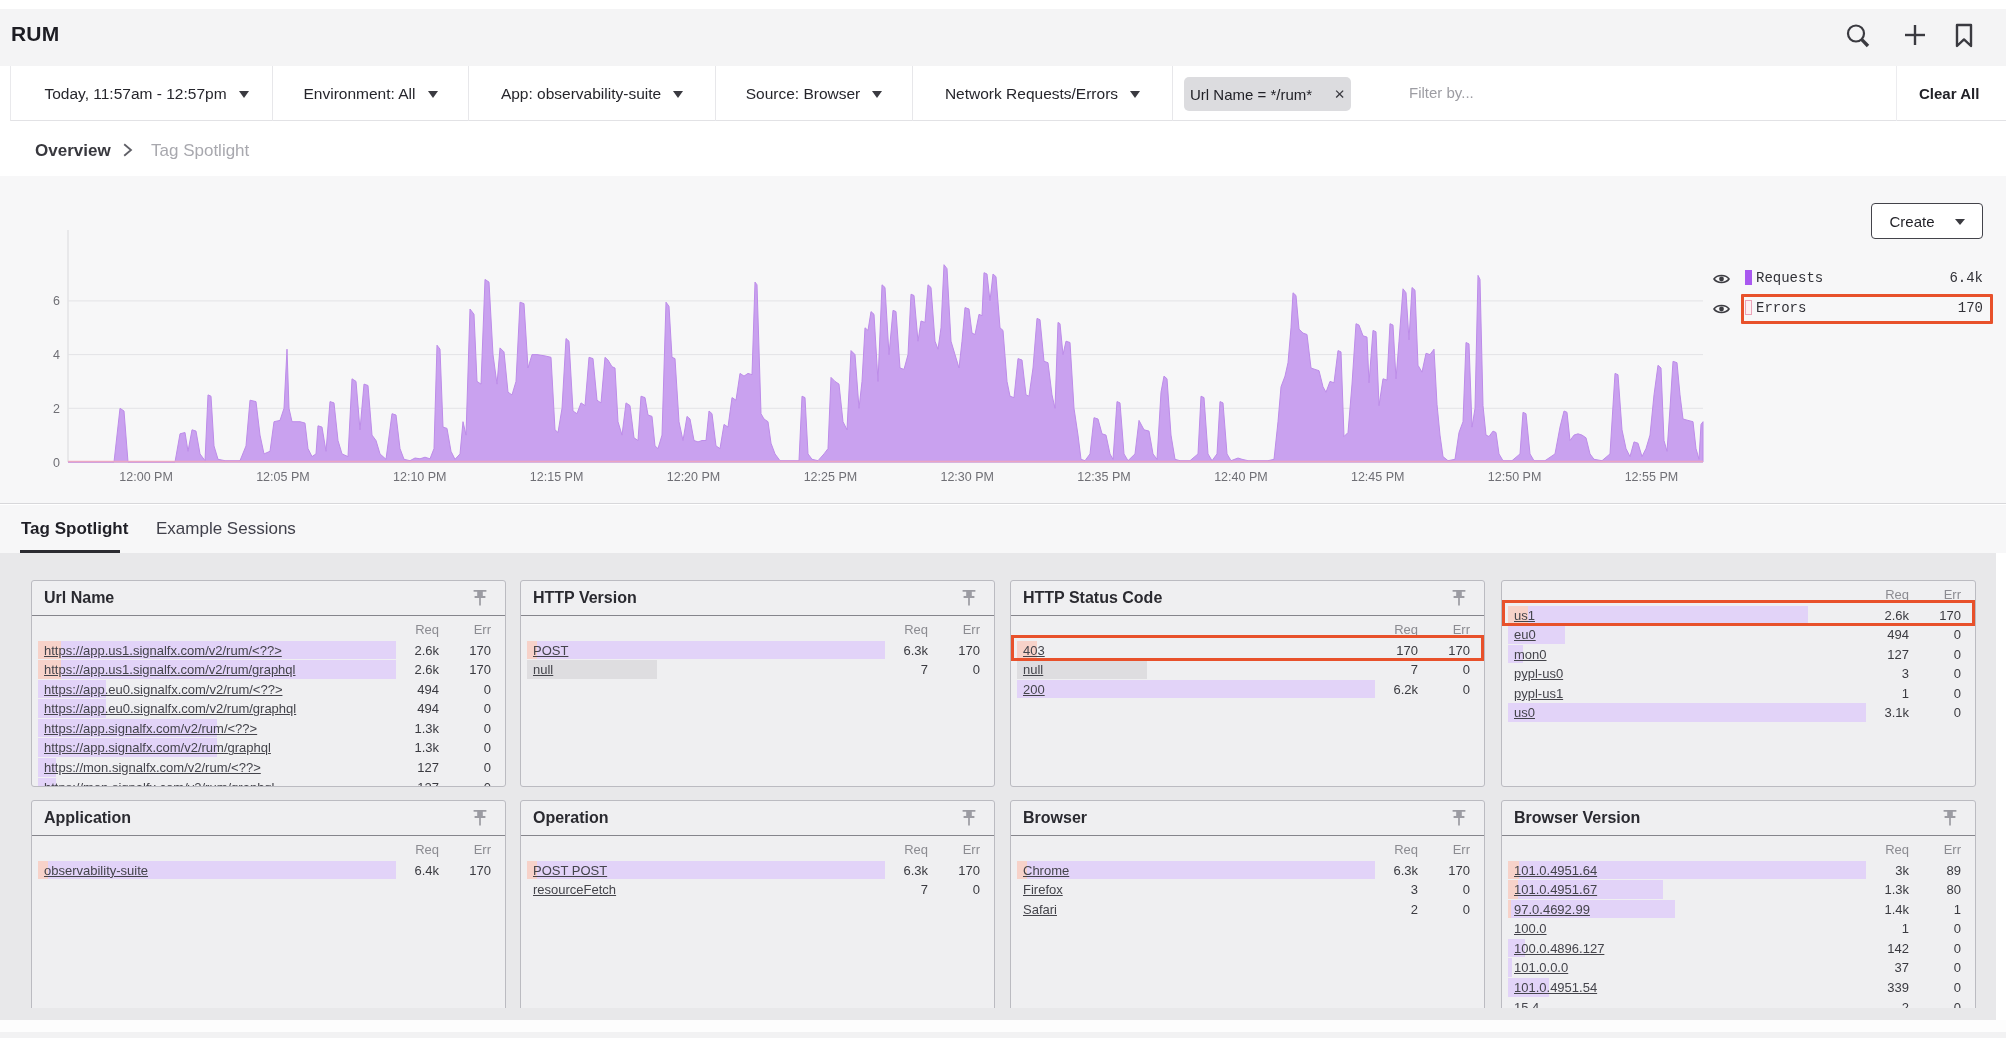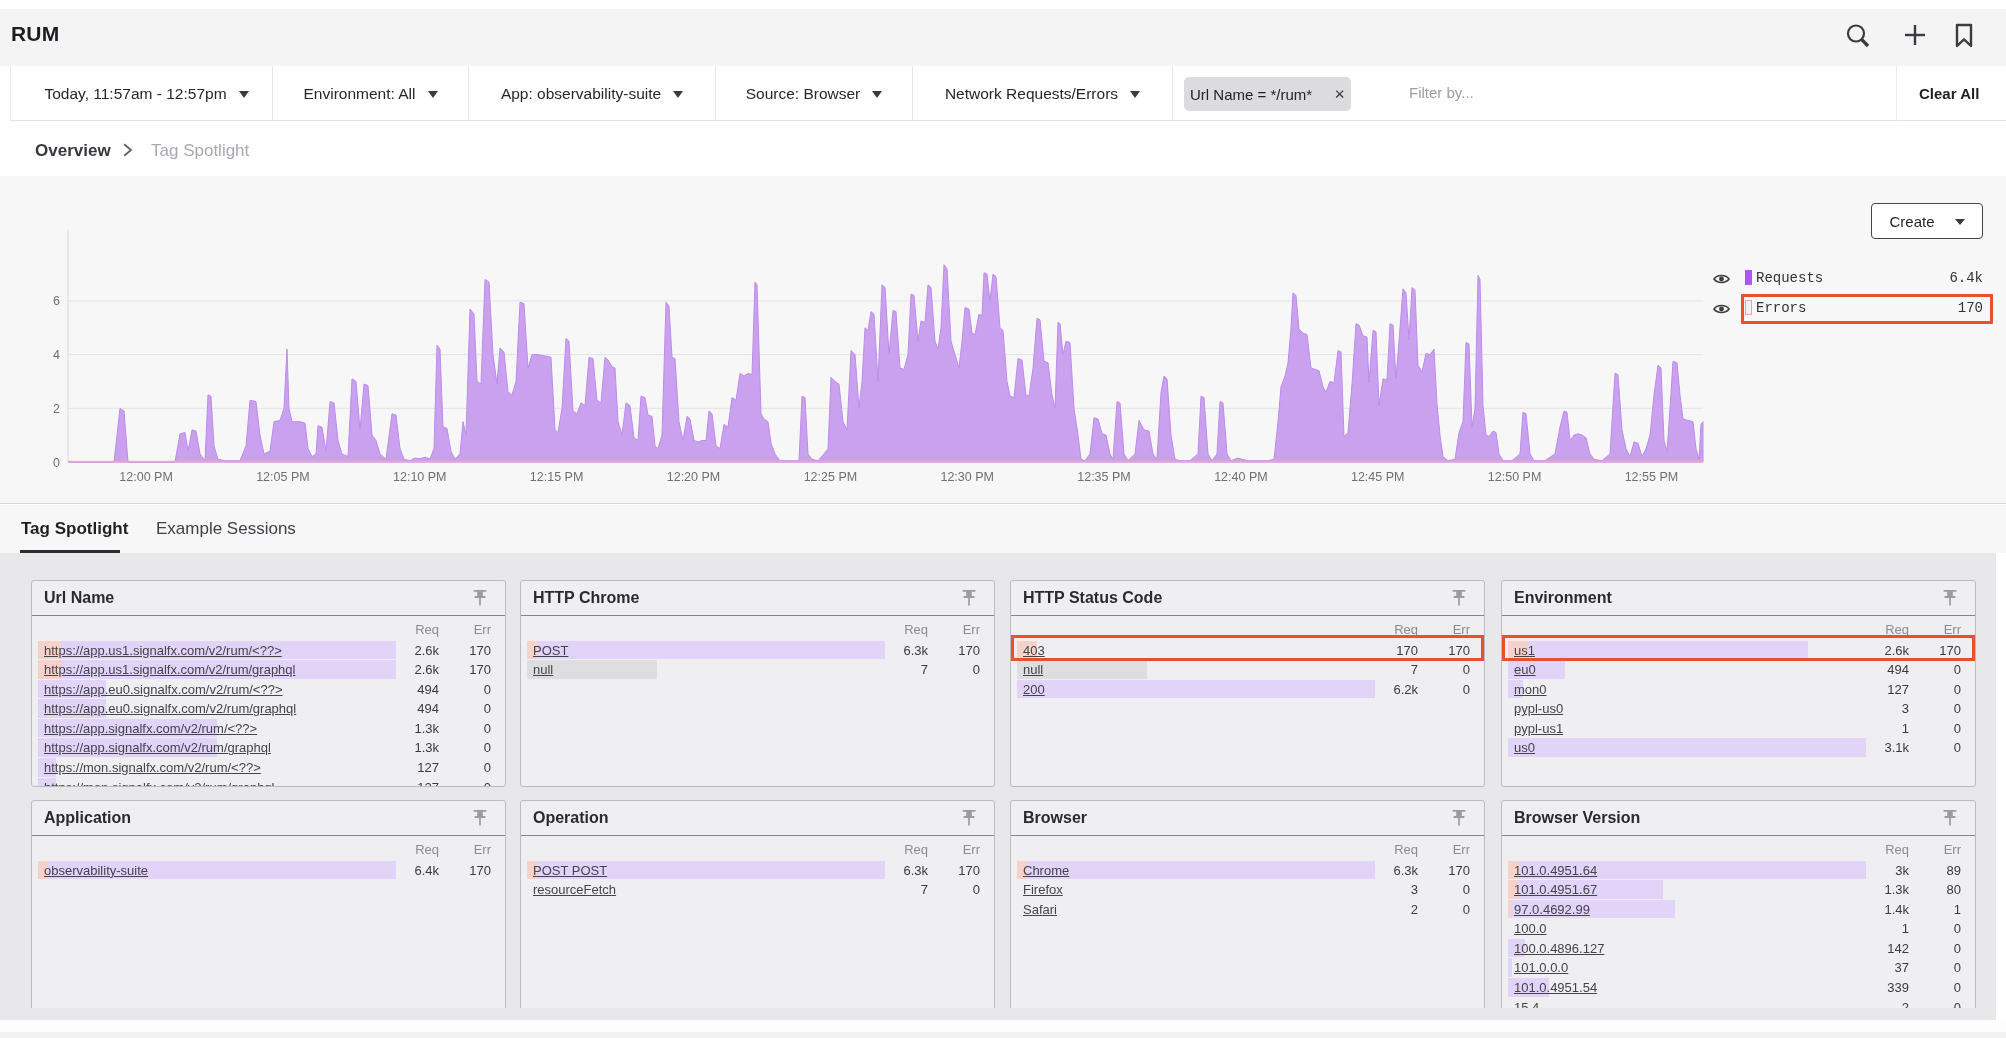--- a/index.html
+++ b/index.html
@@ -236,21 +236,21 @@
           </div>
           <div class="crow">
             <div class="bar" style="width:17.5px"></div>
             <span class="lbl">https://mon.signalfx.com/v2/rum/graphql</span>
             <span class="v req">127</span>
             <span class="v err">0</span>
           </div>
         </div>
         <div class="card" style="left:520px;top:27px;height:207px">
           <div class="chead">
-            <span>HTTP Chrome</span>
+            <span>HTTP Version</span>
             <svg class="pin" width="16" height="18" viewBox="0 0 16 18">
               <rect x="5.2" y="1.2" width="5.6" height="6" fill="#9b9ba2"></rect>
               <line x1="1.6" y1="1.9" x2="14.4" y2="1.9" stroke="#9b9ba2" stroke-width="1.7"></line>
               <line x1="2.6" y1="7.9" x2="13.4" y2="7.9" stroke="#9b9ba2" stroke-width="2"></line>
               <line x1="8" y1="9" x2="8" y2="16.4" stroke="#9b9ba2" stroke-width="1.7"></line>
             </svg>
           </div>
           <div class="colh">
             <span class="v req">Req</span>
             <span class="v err">Err</span>
@@ -298,29 +298,20 @@
             <span class="v err">0</span>
           </div>
           <div class="crow">
             <div class="bar" style="width:358.0px"></div>
             <span class="lbl">200</span>
             <span class="v req">6.2k</span>
             <span class="v err">0</span>
           </div>
         </div>
         <div class="card" style="left:1501px;top:27px;height:207px">
-          <div class="chead">
-            <span>Environment</span>
-            <svg class="pin" width="16" height="18" viewBox="0 0 16 18">
-              <rect x="5.2" y="1.2" width="5.6" height="6" fill="#9b9ba2"></rect>
-              <line x1="1.6" y1="1.9" x2="14.4" y2="1.9" stroke="#9b9ba2" stroke-width="1.7"></line>
-              <line x1="2.6" y1="7.9" x2="13.4" y2="7.9" stroke="#9b9ba2" stroke-width="2"></line>
-              <line x1="8" y1="9" x2="8" y2="16.4" stroke="#9b9ba2" stroke-width="1.7"></line>
-            </svg>
-          </div>
           <div class="colh">
             <span class="v req">Req</span>
             <span class="v err">Err</span>
           </div>
           <div class="crow">
             <div class="bar" style="width:300.3px"></div>
             <div class="bar pink" style="width:20.0px"></div>
             <div class="rowannot"></div>
             <span class="lbl">us1</span>
             <span class="v req">2.6k</span>

